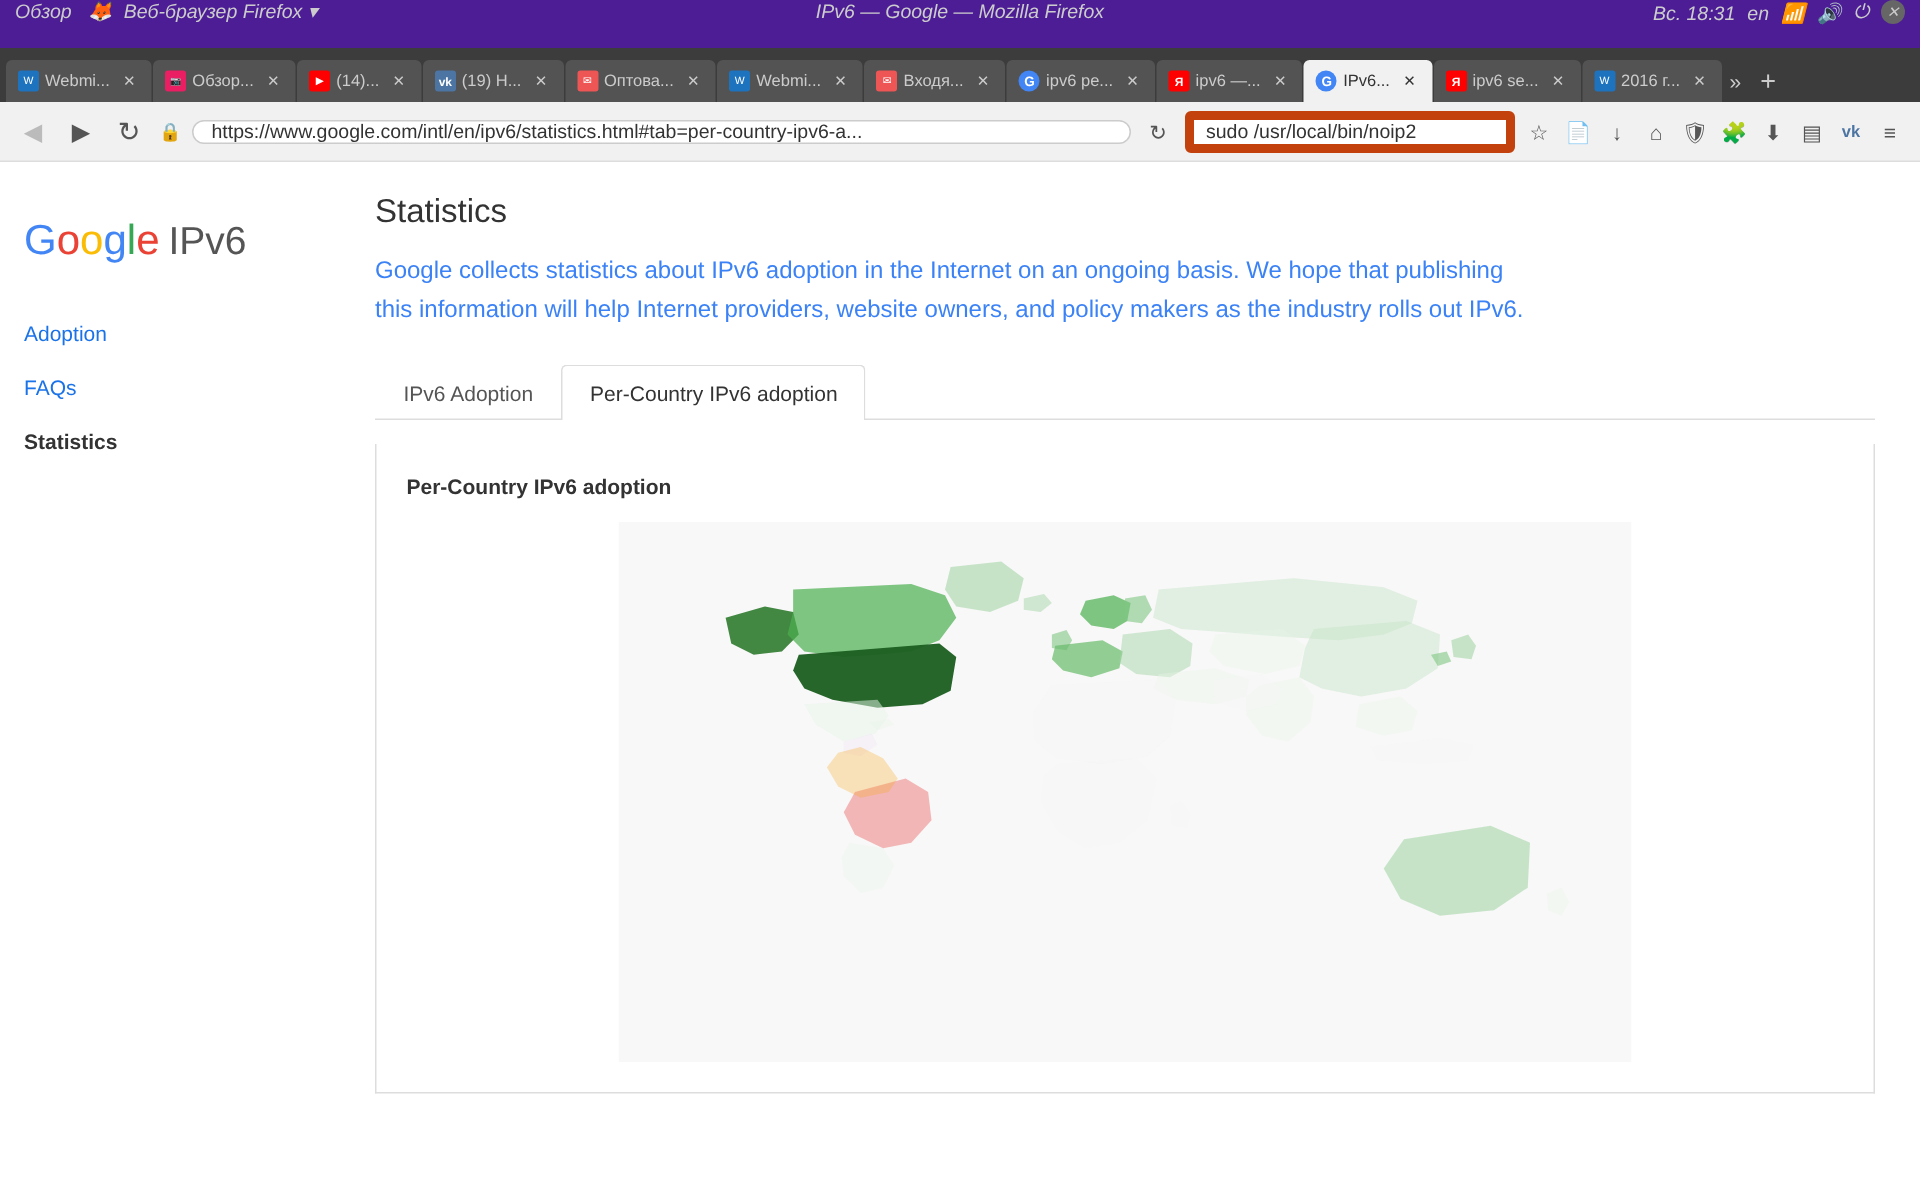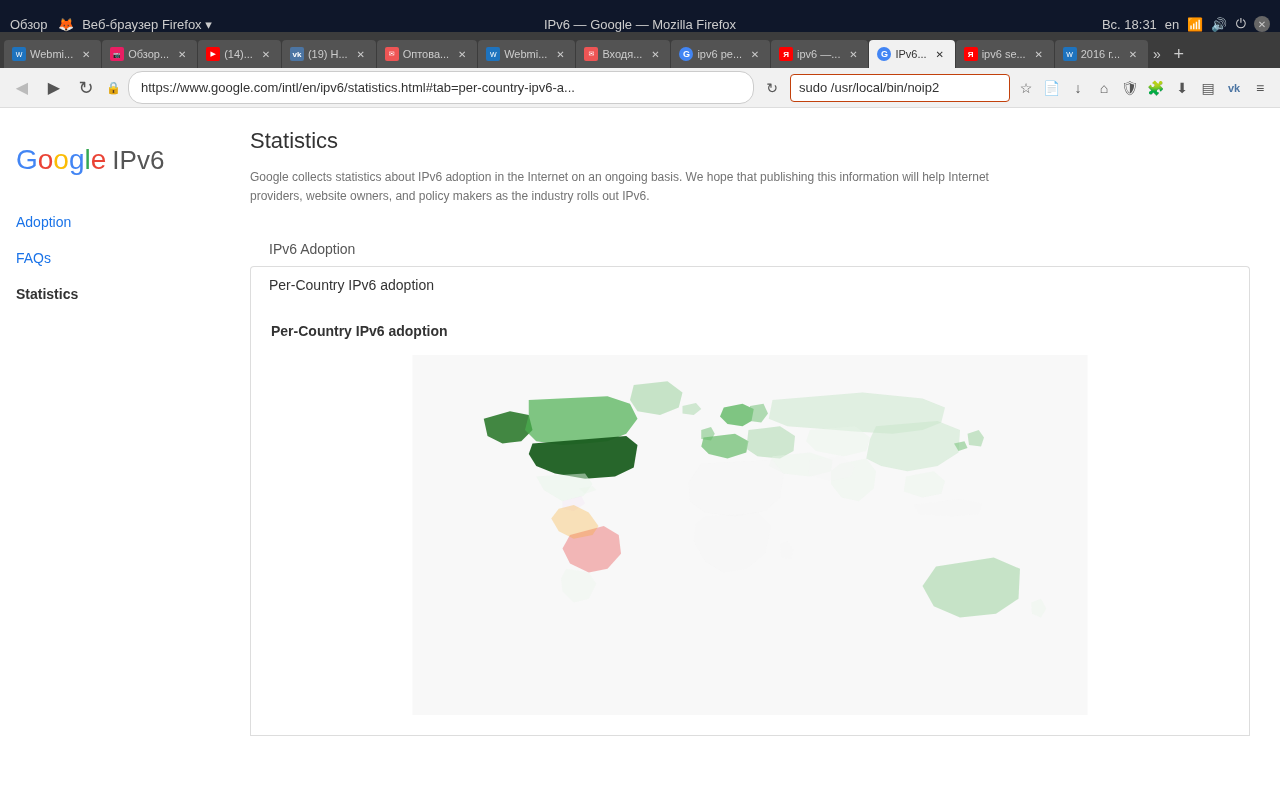--- a/index.html
+++ b/index.html
@@ -1,27 +1,28 @@
 <!DOCTYPE html>
 <html><head>
   <meta charset="utf-8">
   <style>
     * { margin: 0; padding: 0; box-sizing: border-box; }
     body { font-family: Arial, sans-serif; background: #fff; overflow: hidden; width: 1280px; height: 800px; }
 
     
     .title-bar {
-      background: #0f172a;
+      background: #4c1d95;
       height: 32px;
       display: flex;
-      align-items: flex-end;
+      align-items: flex-start;
       justify-content: center;
       color: #ccc;
       font-size: 13px;
       position: relative;
+      font-style: italic;
     }
     .title-bar-left {
       position: absolute;
       left: 10px;
       color: #ccc;
       font-size: 13px;
     }
     .title-bar-right {
       position: absolute;
       right: 10px;
@@ -108,33 +109,33 @@
       flex-shrink: 0;
     }
     .nav-btn.disabled { color: #bbb; cursor: default; }
     .lock-icon {
       width: 20px; height: 20px;
       display: flex; align-items: center; justify-content: center;
       color: #555; font-size: 12px; flex-shrink: 0;
     }
     .url-bar {
       flex: 1;
-      height: 33px;
+      height: 16px;
       border: 1px solid #ccc;
       border-radius: 14px;
       padding: 0 12px;
       font-size: 13px;
       background: #fff;
       outline: none;
       color: #333;
     }
     .search-box {
       width: 220px;
       height: 28px;
-      border: 1px solid #c2410c;
+      border: 6px solid #c2410c;
       border-radius: 4px;
       padding: 0 8px;
       font-size: 13px;
       background: #fff;
       outline: none;
       color: #333;
     }
     .nav-icons {
       display: flex; align-items: center; gap: 2px;
     }
@@ -180,33 +181,32 @@
       padding: 20px 30px;
       overflow-y: auto;
     }
     .page-title {
       font-size: 22px;
       font-weight: normal;
       color: #333;
       margin-bottom: 14px;
     }
     .page-desc {
-      font-size: 12px;
-      color: #737373;
+      font-size: 16px;
+      color: #3b82f6;
       line-height: 1.6;
       margin-bottom: 24px;
       max-width: 780px;
     }
 
     
     .content-tabs {
       display: flex;
       border-bottom: 1px solid #ddd;
-      margin-bottom: 0;
-      flex-direction: column;
+      margin-bottom: 16px;
     }
     .content-tab {
       padding: 10px 18px;
       font-size: 14px;
       color: #555;
       cursor: pointer;
       border: 1px solid transparent;
       border-bottom: none;
       border-radius: 4px 4px 0 0;
       margin-bottom: -1px;

